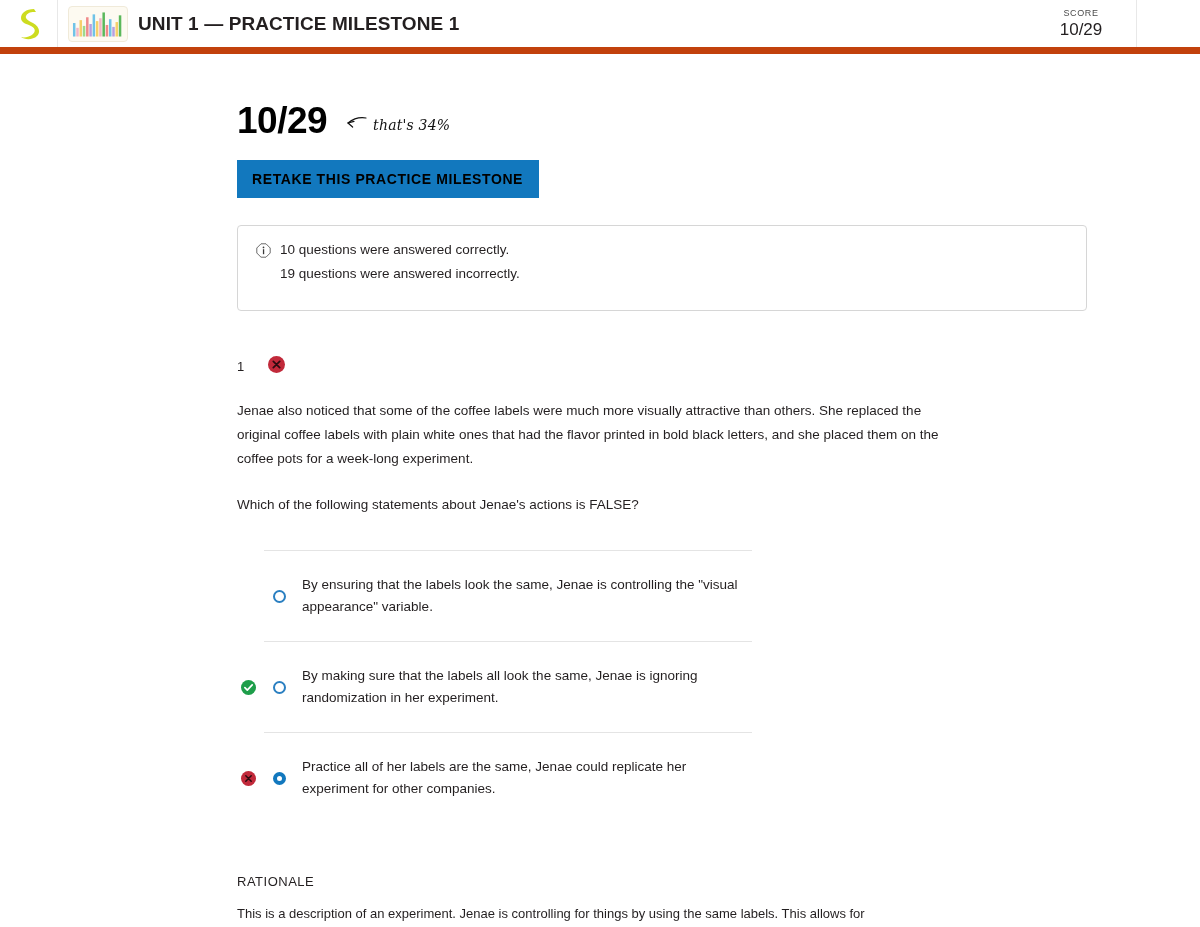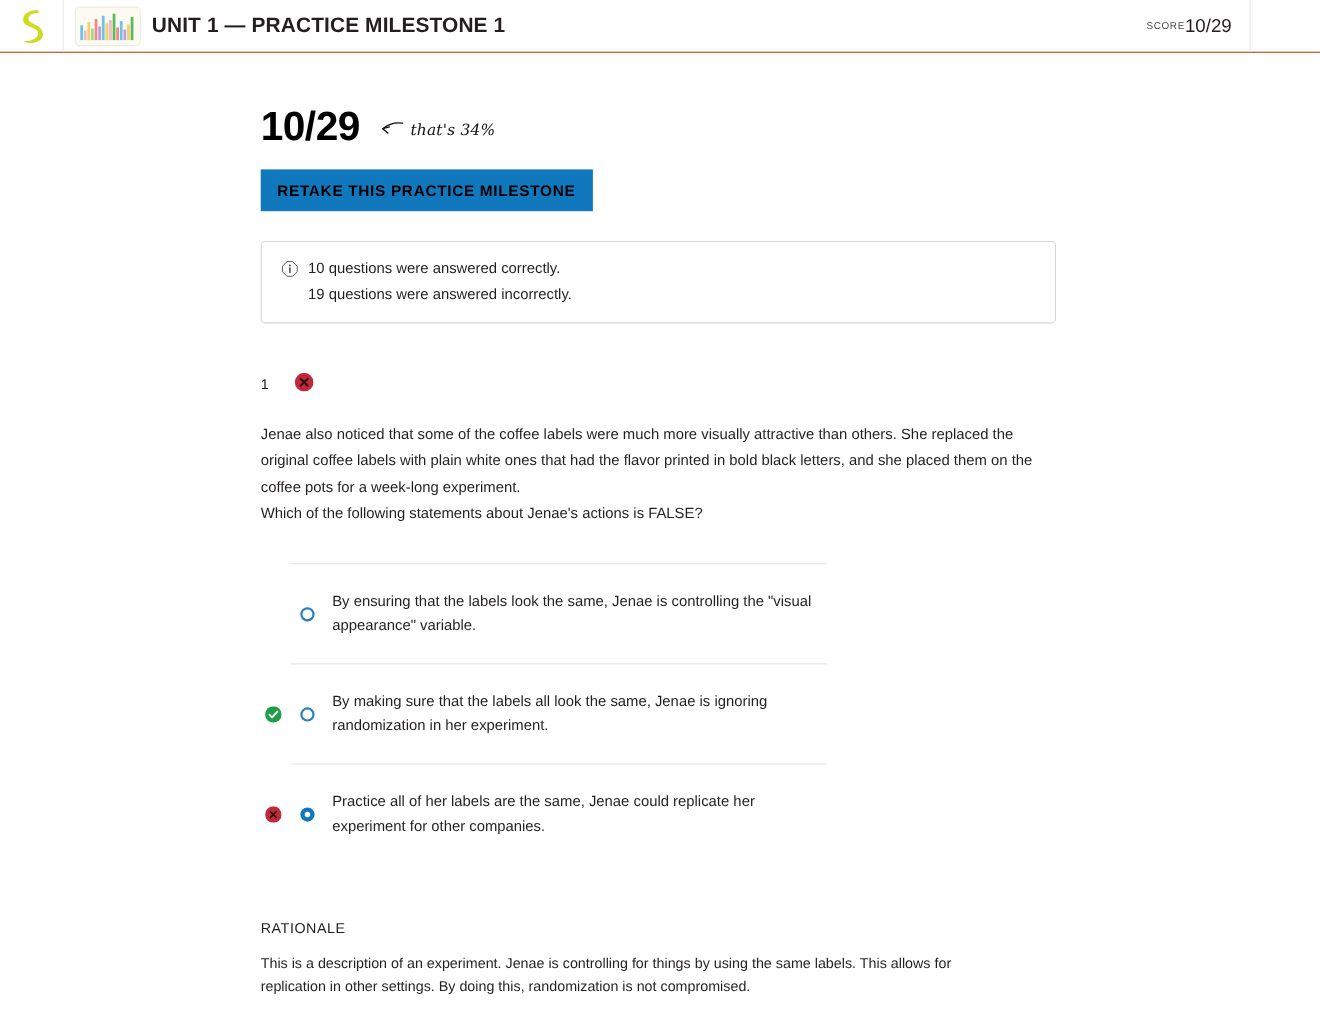--- a/index.html
+++ b/index.html
@@ -14,21 +14,21 @@
     color: #231f20;
     -webkit-font-smoothing: antialiased;
     overflow: hidden;
     position: relative;
   }
 
   
   .header {
     position: relative;
     height: 47px;
-    border-bottom: 1px solid #c2410c;
+    border-bottom: 7px solid #c2410c;
     display: flex;
     align-items: center;
     background: #ffffff;
   }
   .logo-cell {
     width: 57px;
     height: 47px;
     display: flex;
     align-items: center;
     justify-content: center;
@@ -78,20 +78,21 @@
     display: flex;
     align-items: center;
     gap: 5px;
     margin-top: 1px;
   }
   .clip-icon { display: block; }
   .score-cell {
     width: 110px;
     height: 47px;
     display: flex;
+    flex-direction: column;
     align-items: center;
     justify-content: center;
     border-right: 1px solid #e8e8e8;
     flex: 0 0 auto;
   }
   .score-label {
     font-size: 9px;
     letter-spacing: 0.6px;
     color: #4a4a4a;
     line-height: 11px;
@@ -145,25 +146,25 @@
     font-weight: bold;
     letter-spacing: 0.6px;
     padding: 11px 16px 11px 15px;
     border: none;
     cursor: pointer;
     line-height: 16px;
   }
 
   .info-box {
     margin-top: 27px;
-    width: 723px;
+    width: 850px;
     box-sizing: border-box;
     border: 1px solid #d6d6d6;
     border-radius: 4px;
-    padding: 16px 18px 17px 18px;
+    padding: 16px 18px 28px 18px;
     background: #fff;
   }
   .info-row {
     display: flex;
     align-items: flex-start;
     gap: 9px;
   }
   .info-icon { flex: 0 0 auto; margin-top: 1px; }
   .info-lines { display: flex; flex-direction: column; gap: 8px; }
   .info-line { font-size: 13.5px; color: #231f20; line-height: 16px; }
@@ -185,20 +186,21 @@
   .q-body {
     margin-top: 22px;
     width: 710px;
   }
   .q-para {
     font-size: 13.5px;
     line-height: 24px;
     color: #231f20;
   }
   .q-prompt {
+    margin-top: 22px;
     font-size: 13.5px;
     line-height: 24px;
     color: #231f20;
   }
 
   
   .options { margin-top: 33px; }
   .option-divider {
     margin-left: 27px;
     width: 488px;

